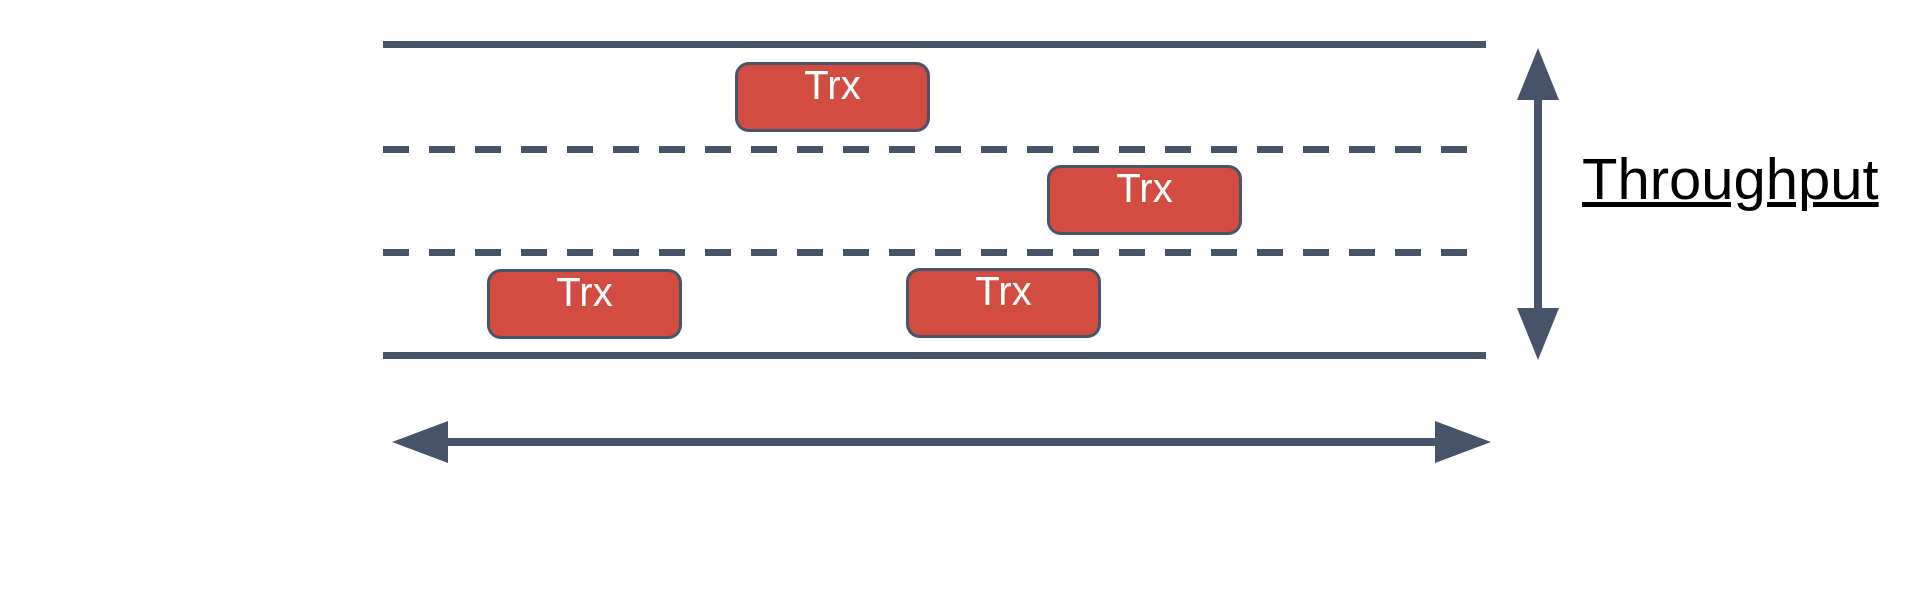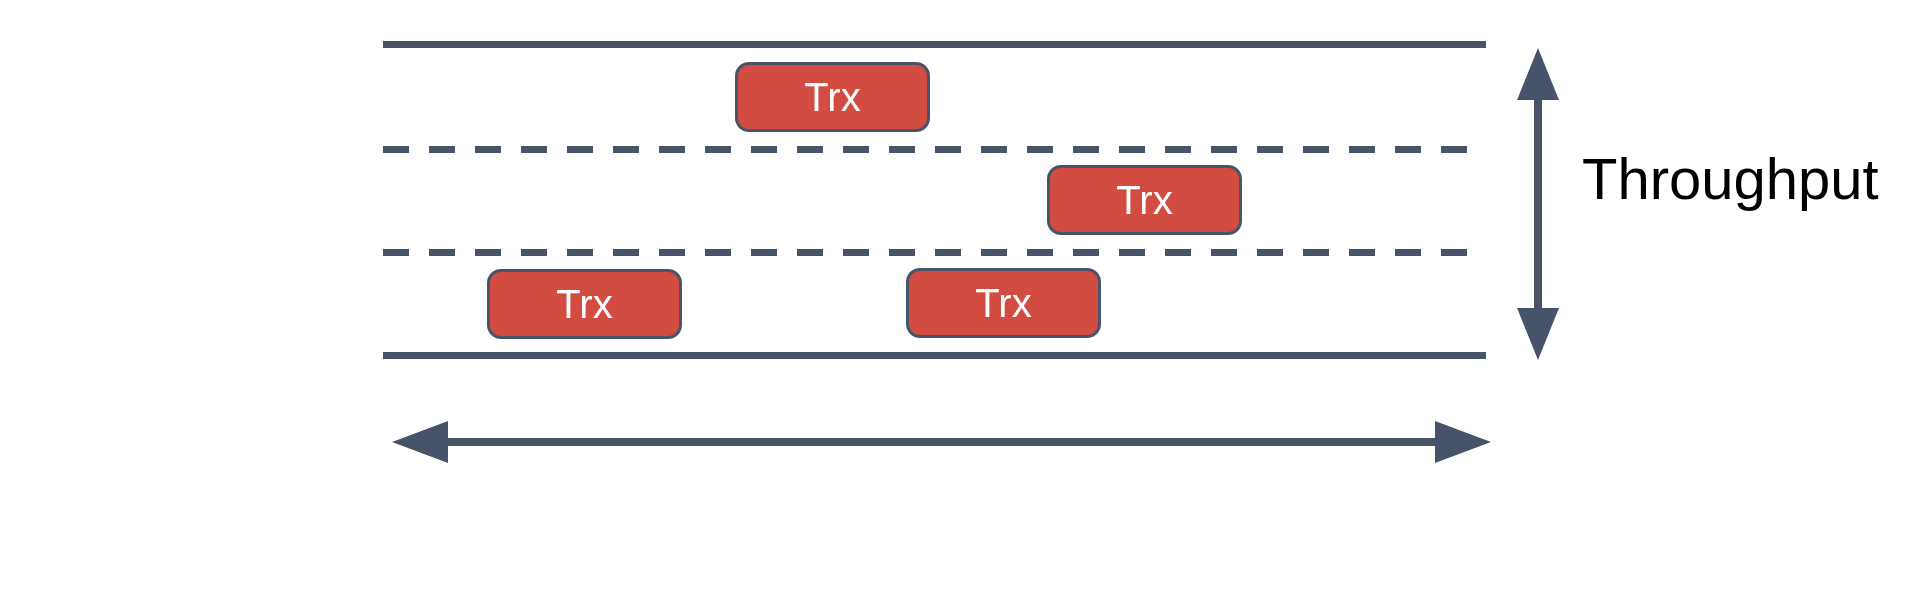--- a/index.html
+++ b/index.html
@@ -42,21 +42,20 @@
   
   .trx{
     position:absolute;
     width:195px;
     height:70px;
     box-sizing:border-box;
     background:var(--trx-fill);
     border:3px solid var(--trx-border);
     border-radius:14px;
     display:flex;
-    align-items:center;
     justify-content:center;
     color:var(--trx-text);
     font-size:40px;
     line-height:1;
   }
   .trx-1{left:735px;top:62px;}
   .trx-2{left:1047px;top:165px;}
   .trx-3{left:487px;top:269px;}
   .trx-4{left:906px;top:268px;}
   
@@ -64,20 +63,21 @@
   .arrow-svg .shape{fill:var(--slate);}
   .v-arrow{left:1517px;top:48px;}
   .h-arrow{left:392px;top:421px;}
   
   .axis-label{
     position:absolute;
     color:var(--label-text);
     font-size:58px;
     line-height:1;
     white-space:nowrap;
+    text-decoration:underline;
   }
   .label-throughput{left:1582px;top:150px;}
   .label-finality{
     left:383px;top:522px;width:1103px;
     text-align:center;
   }
 </style>
 </head>
 <body>
 

